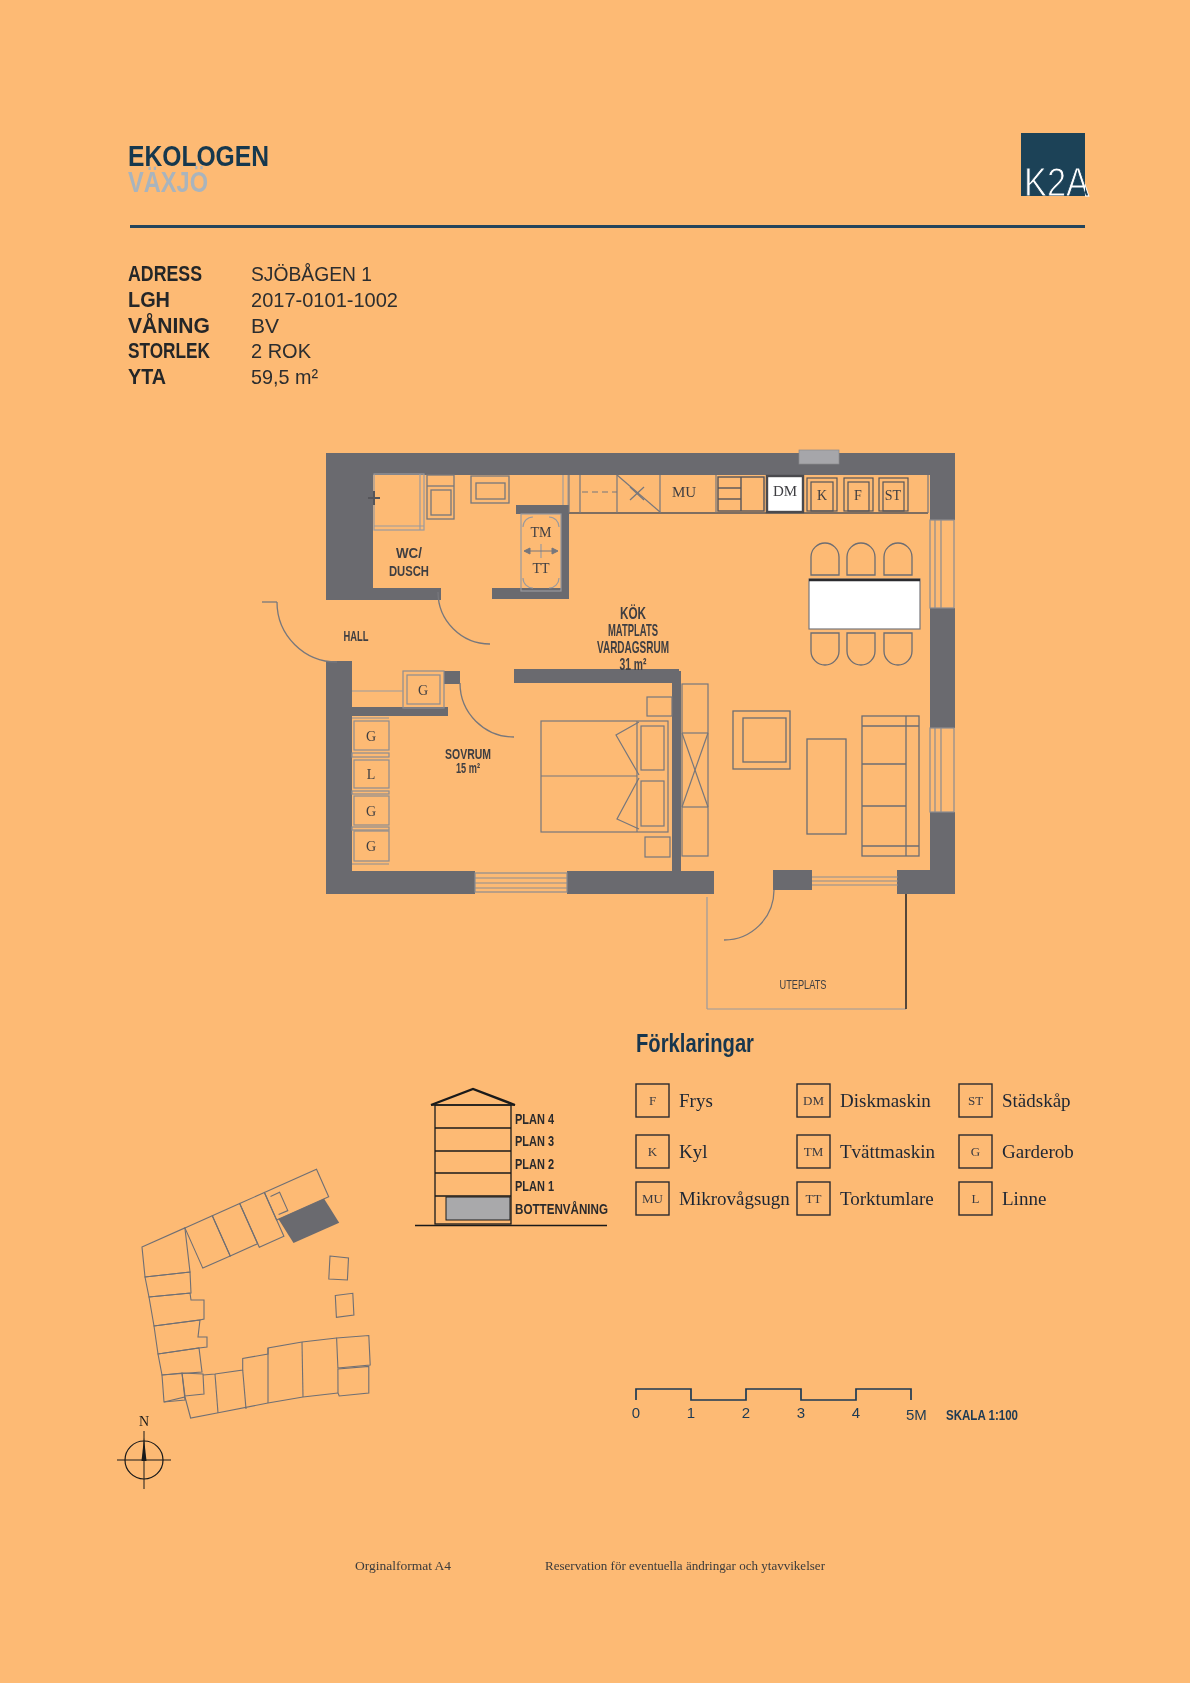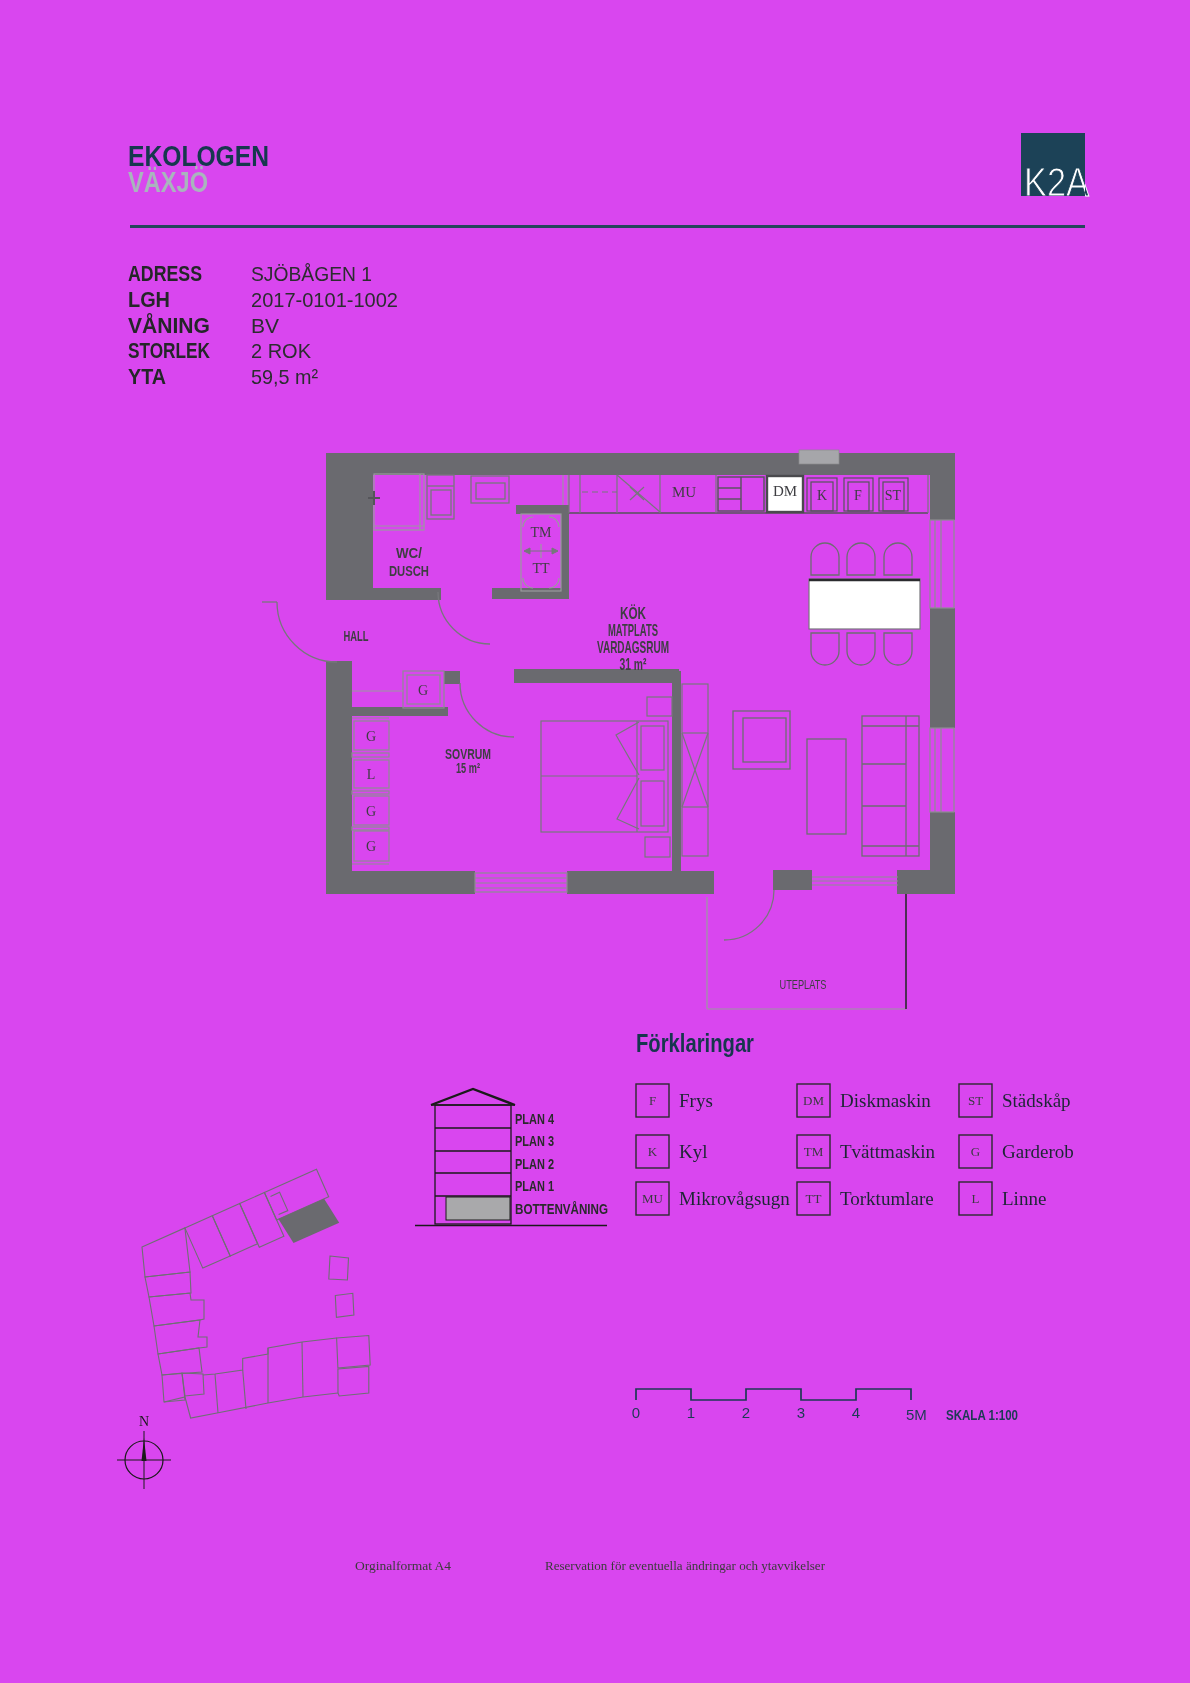--- a/index.html
+++ b/index.html
@@ -1,16 +1,16 @@
 <!DOCTYPE html>
 <html><head>
 <meta charset="utf-8">
 <style>
 html,body{margin:0;padding:0;background:#fff}
-#page{position:relative;width:1190px;height:1683px;background:#d946ef;overflow:hidden}
+#page{position:relative;width:1190px;height:1683px;background:#fdba74;overflow:hidden}
 text{font-family:"Liberation Sans",sans-serif}
 .ser{font-family:"Liberation Serif",serif}
 </style>
 </head>
 <body>
 <div id="page">
 <svg width="1190" height="1683" viewBox="0 0 1190 1683" xmlns="http://www.w3.org/2000/svg">
 <defs>
 <clipPath id="k2in">
           <rect x="1021" y="133" width="64" height="63"></rect>

